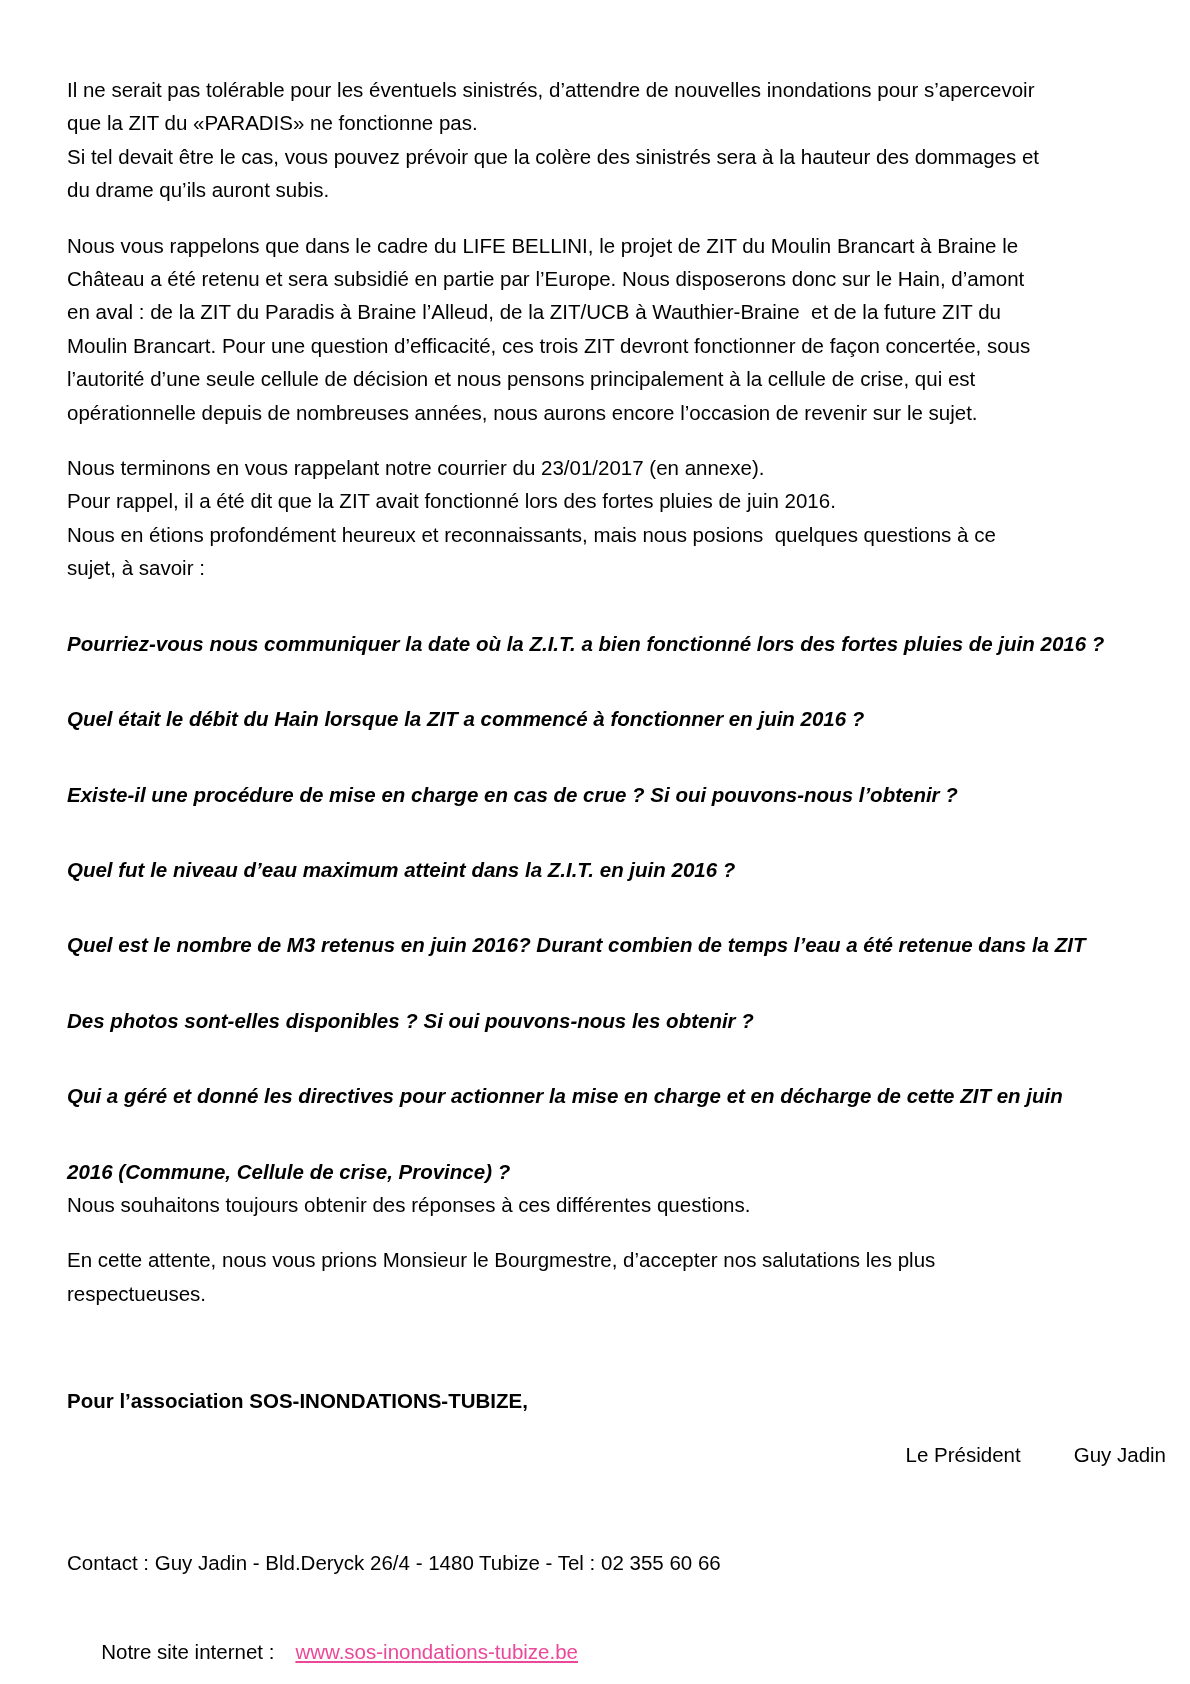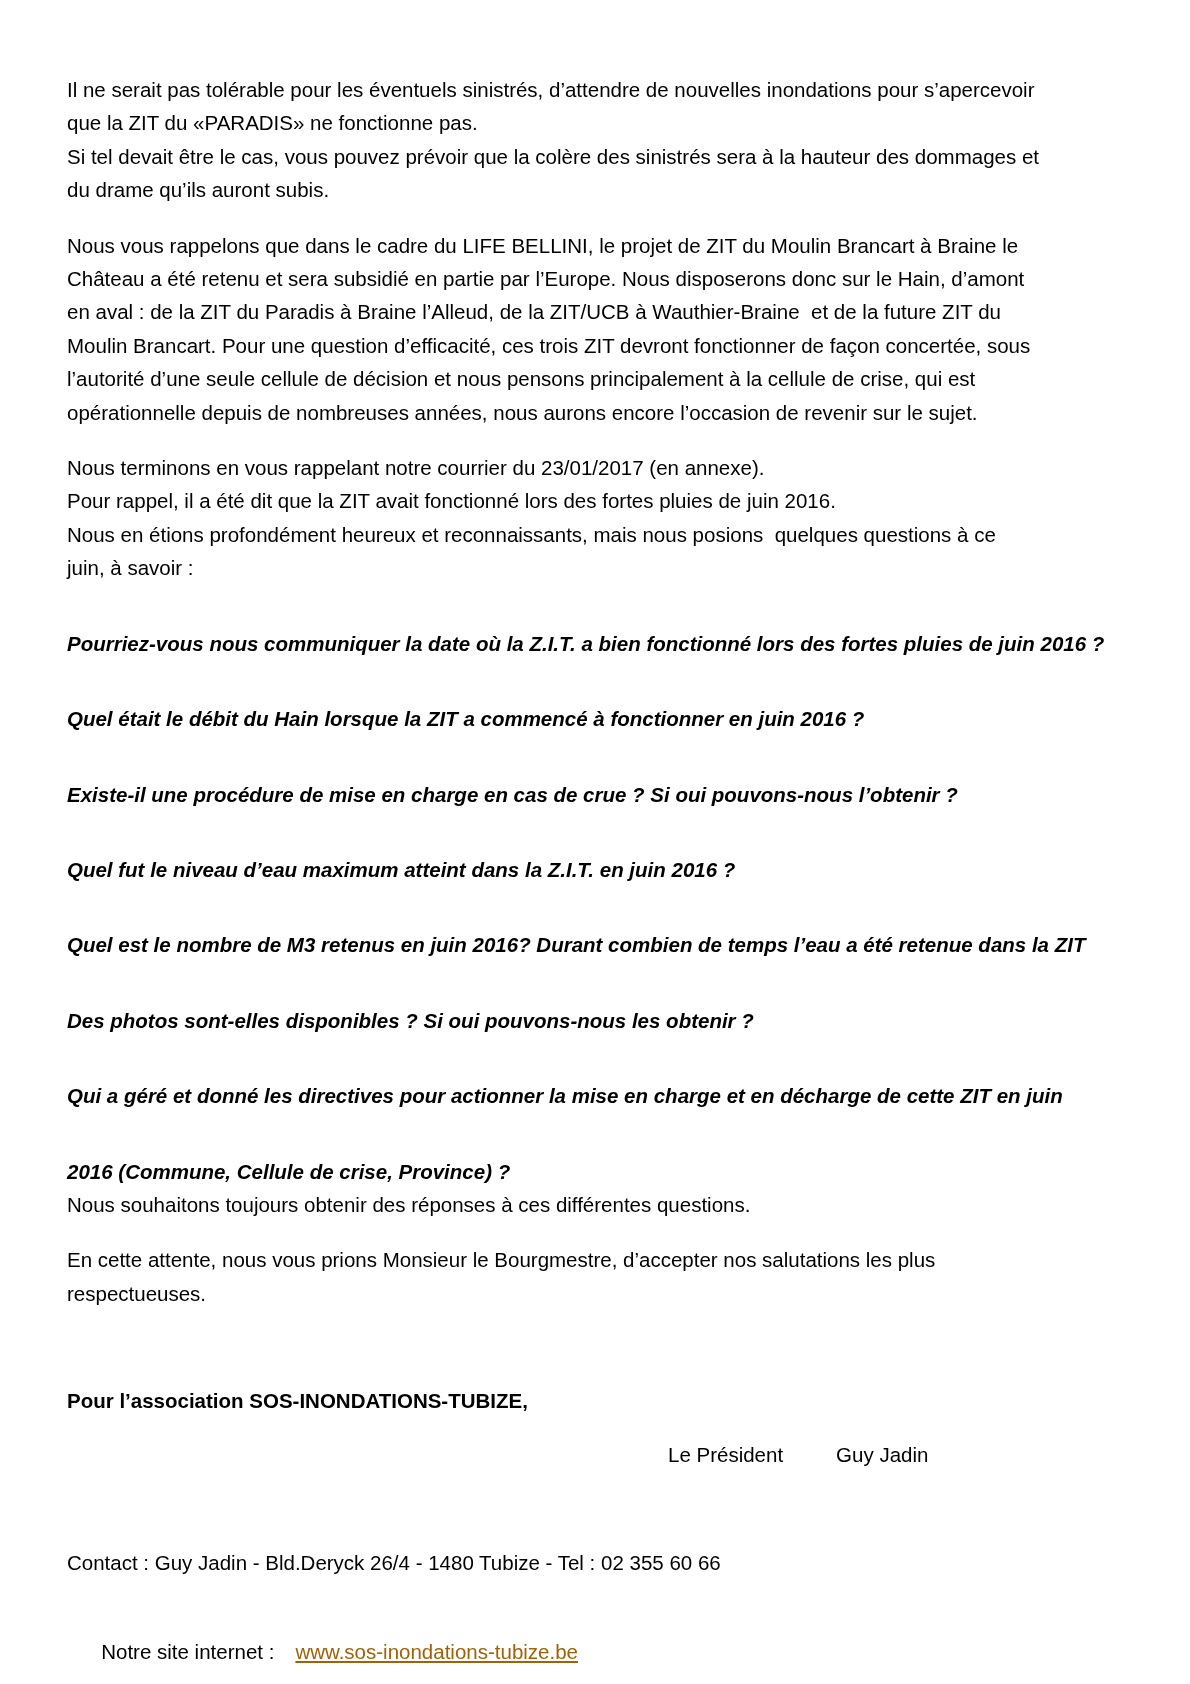--- a/index.html
+++ b/index.html
@@ -20,26 +20,27 @@
   .para { margin: 0; }
   .gap-p { margin-top: 22px; }
   .questions .line { font-weight: 700; font-style: italic; margin-top: 42px; }
   .sig-for { margin-top: 74px; font-weight: bold; }
   .sig-line {
     margin-top: 20px;
     padding-left: 601px;
     display: flex;
     column-gap: 53px;
     white-space: pre;
+    justify-content: flex-end;
   }
   .contact-line { margin-top: 75px; }
   .website-line { margin-top: 22px; }
   .copies-line { margin-top: 12px; }
   a.weblink {
-    color: #a16207;
+    color: #ec4899;
     text-decoration: underline;
     margin-left: 21px;
     white-space: pre;
   }
 </style>
 </head>
 <body>
 
 <div class="page">
 
@@ -56,21 +57,21 @@
     <div class="line">en aval : de la ZIT du Paradis à Braine l’Alleud, de la ZIT/UCB à Wauthier-Braine  et de la future ZIT du</div>
     <div class="line">Moulin Brancart. Pour une question d’efficacité, ces trois ZIT devront fonctionner de façon concertée, sous</div>
     <div class="line">l’autorité d’une seule cellule de décision et nous pensons principalement à la cellule de crise, qui est</div>
     <div class="line">opérationnelle depuis de nombreuses années, nous aurons encore l’occasion de revenir sur le sujet.</div>
   </div>
 
   <div class="para gap-p">
     <div class="line">Nous terminons en vous rappelant notre courrier du 23/01/2017 (en annexe).</div>
     <div class="line">Pour rappel, il a été dit que la ZIT avait fonctionné lors des fortes pluies de juin 2016.</div>
     <div class="line">Nous en étions profondément heureux et reconnaissants, mais nous posions  quelques questions à ce</div>
-    <div class="line">juin, à savoir :</div>
+    <div class="line">sujet, à savoir :</div>
   </div>
 
   <div class="para questions">
     <div class="line">Pourriez-vous nous communiquer la date où la Z.I.T. a bien fonctionné lors des fortes pluies de juin 2016 ?</div>
     <div class="line">Quel était le débit du Hain lorsque la ZIT a commencé à fonctionner en juin 2016 ?</div>
     <div class="line">Existe-il une procédure de mise en charge en cas de crue ? Si oui pouvons-nous l’obtenir ?</div>
     <div class="line">Quel fut le niveau d’eau maximum atteint dans la Z.I.T. en juin 2016 ?</div>
     <div class="line">Quel est le nombre de M3 retenus en juin 2016? Durant combien de temps l’eau a été retenue dans la ZIT</div>
     <div class="line">Des photos sont-elles disponibles ? Si oui pouvons-nous les obtenir ?</div>
     <div class="line">Qui a géré et donné les directives pour actionner la mise en charge et en décharge de cette ZIT en juin</div>

